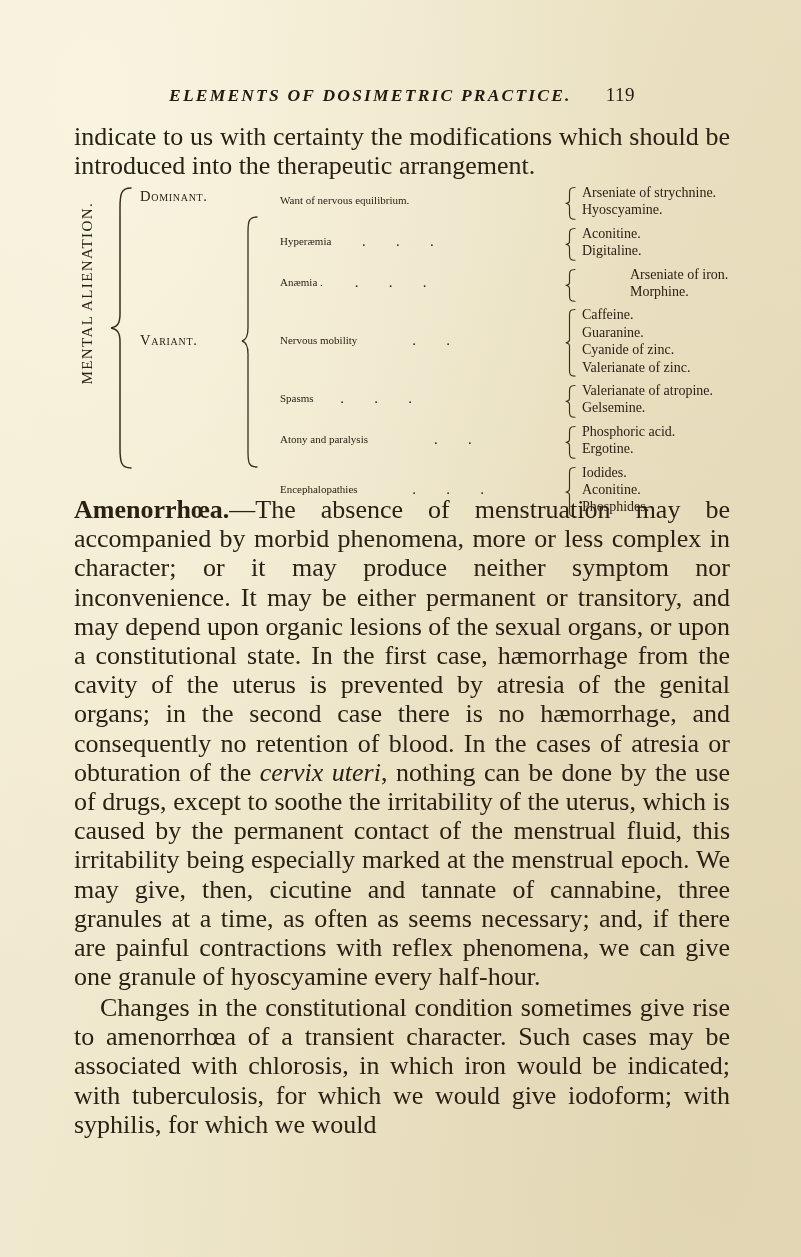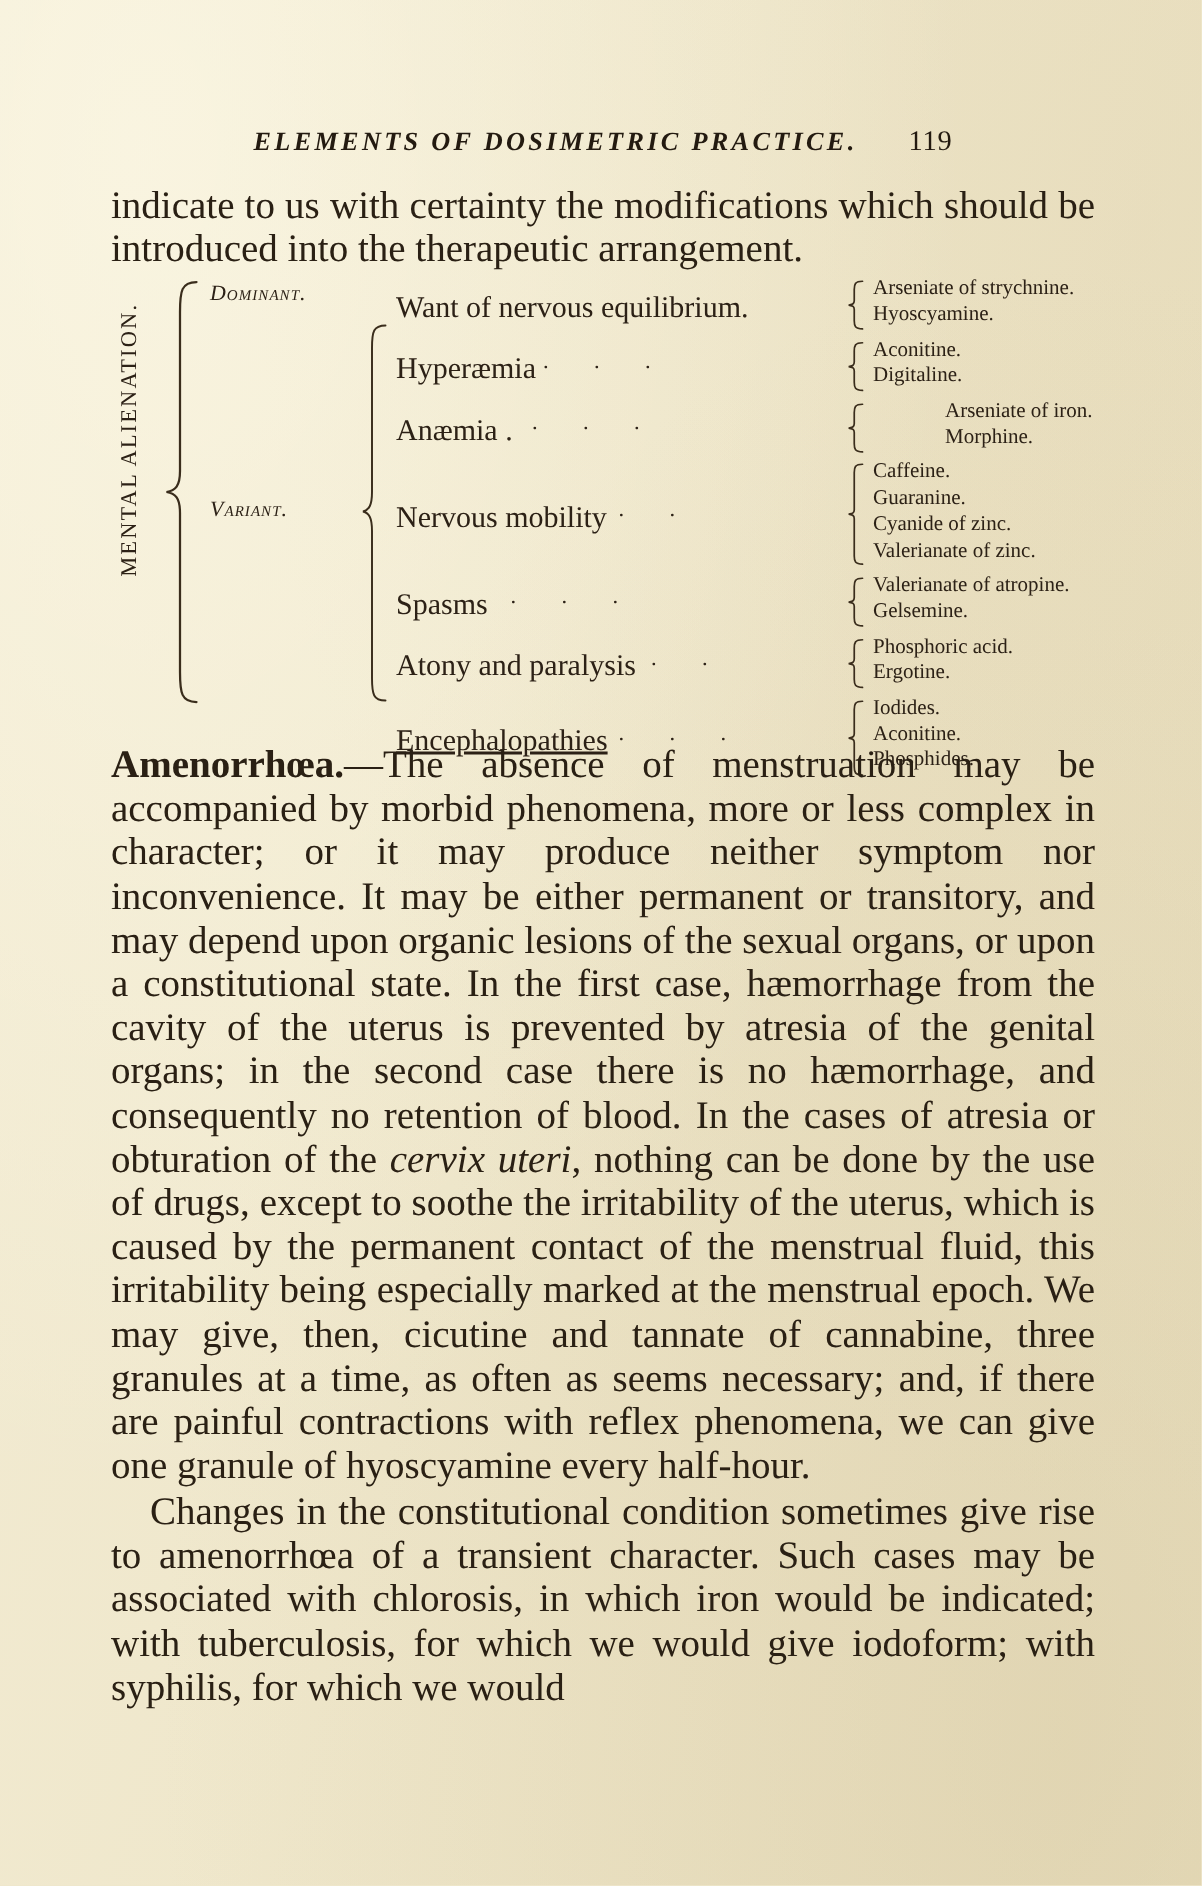--- a/index.html
+++ b/index.html
@@ -78,37 +78,36 @@
 
   .grid {
     position:absolute; left:82px; top:0; right:0; height:284px;
   }
   .group-label {
     position:absolute;
     font-variant:small-caps;
     font-size:14.6px;
     letter-spacing:.7px;
     white-space:nowrap;
-    font-style:italic;
   }
   #label-dominant { left:2px; top:2px; }
   #label-variant  { left:2px; top:146px; }
 
   
   .mid-brace {
     position:absolute; left:102px; top:30px;
     width:20px; height:252px; color:#3a2d1c;
   }
 
   .rows { position:absolute; left:126px; top:0; width:575px; }
   .row { position:relative; }
 
   .row-text {
-    position:absolute; left:0; top:0;
-    white-space:nowrap; font-size:20px;
+    position:absolute; left:16px; top:0;
+    white-space:nowrap; font-size:11px;
   }
   .leaders {
     position:absolute; top:0; height:1em;
     display:flex; align-items:center; gap:0;
   }
   .leaders span {
     display:inline-block; width:34px; text-align:center;
     font-size:15px; line-height:1;
   }
   .item-brace {
@@ -237,21 +236,21 @@
             </div>
             <div class="item-brace" style="left: 300px; top: 238.8px; height: 34.8px;"><svg width="13" height="34.8" viewBox="0 0 13 34.8" fill="none" stroke="currentColor" stroke-width="1.15" stroke-linecap="round">
                 <path d="M11 1.5 C6 1.5 5.5 3.5 5.5 7 L5.5 14.399999999999999 C5.5 16.9 4 16.9 1.8 17.4 C4 17.9 5.5 17.9 5.5 20.4 L5.5 27.799999999999997 C5.5 31.299999999999997 6 33.3 11 33.3"></path>
               </svg></div>
             <div class="drugs" style="left: 318px; top: 236.8px;">
               <div>Phosphoric acid.</div>
               <div>Ergotine.</div>
             </div>
           </div>
           <div class="row">
-            <div class="row-text" style="top: 296.7px; text-decoration: underline;">Encephalopathies</div>
+            <div class="row-text" style="top: 296.7px;">Encephalopathies</div>
             <div class="leaders" style="top: 296.7px; left: 133.2px;">
               <span>.</span>
               <span>.</span>
               <span>.</span>
             </div>
             <div class="item-brace" style="left: 300px; top: 279.6px; height: 52.2px;"><svg width="13" height="52.199999999999996" viewBox="0 0 13 52.199999999999996" fill="none" stroke="currentColor" stroke-width="1.15" stroke-linecap="round">
                 <path d="M11 1.5 C6 1.5 5.5 3.5 5.5 7 L5.5 23.099999999999998 C5.5 25.599999999999998 4 25.599999999999998 1.8 26.099999999999998 C4 26.599999999999998 5.5 26.599999999999998 5.5 29.099999999999998 L5.5 45.199999999999996 C5.5 48.699999999999996 6 50.699999999999996 11 50.699999999999996"></path>
               </svg></div>
             <div class="drugs" style="left: 318px; top: 277.6px;">
               <div>Iodides.</div>

